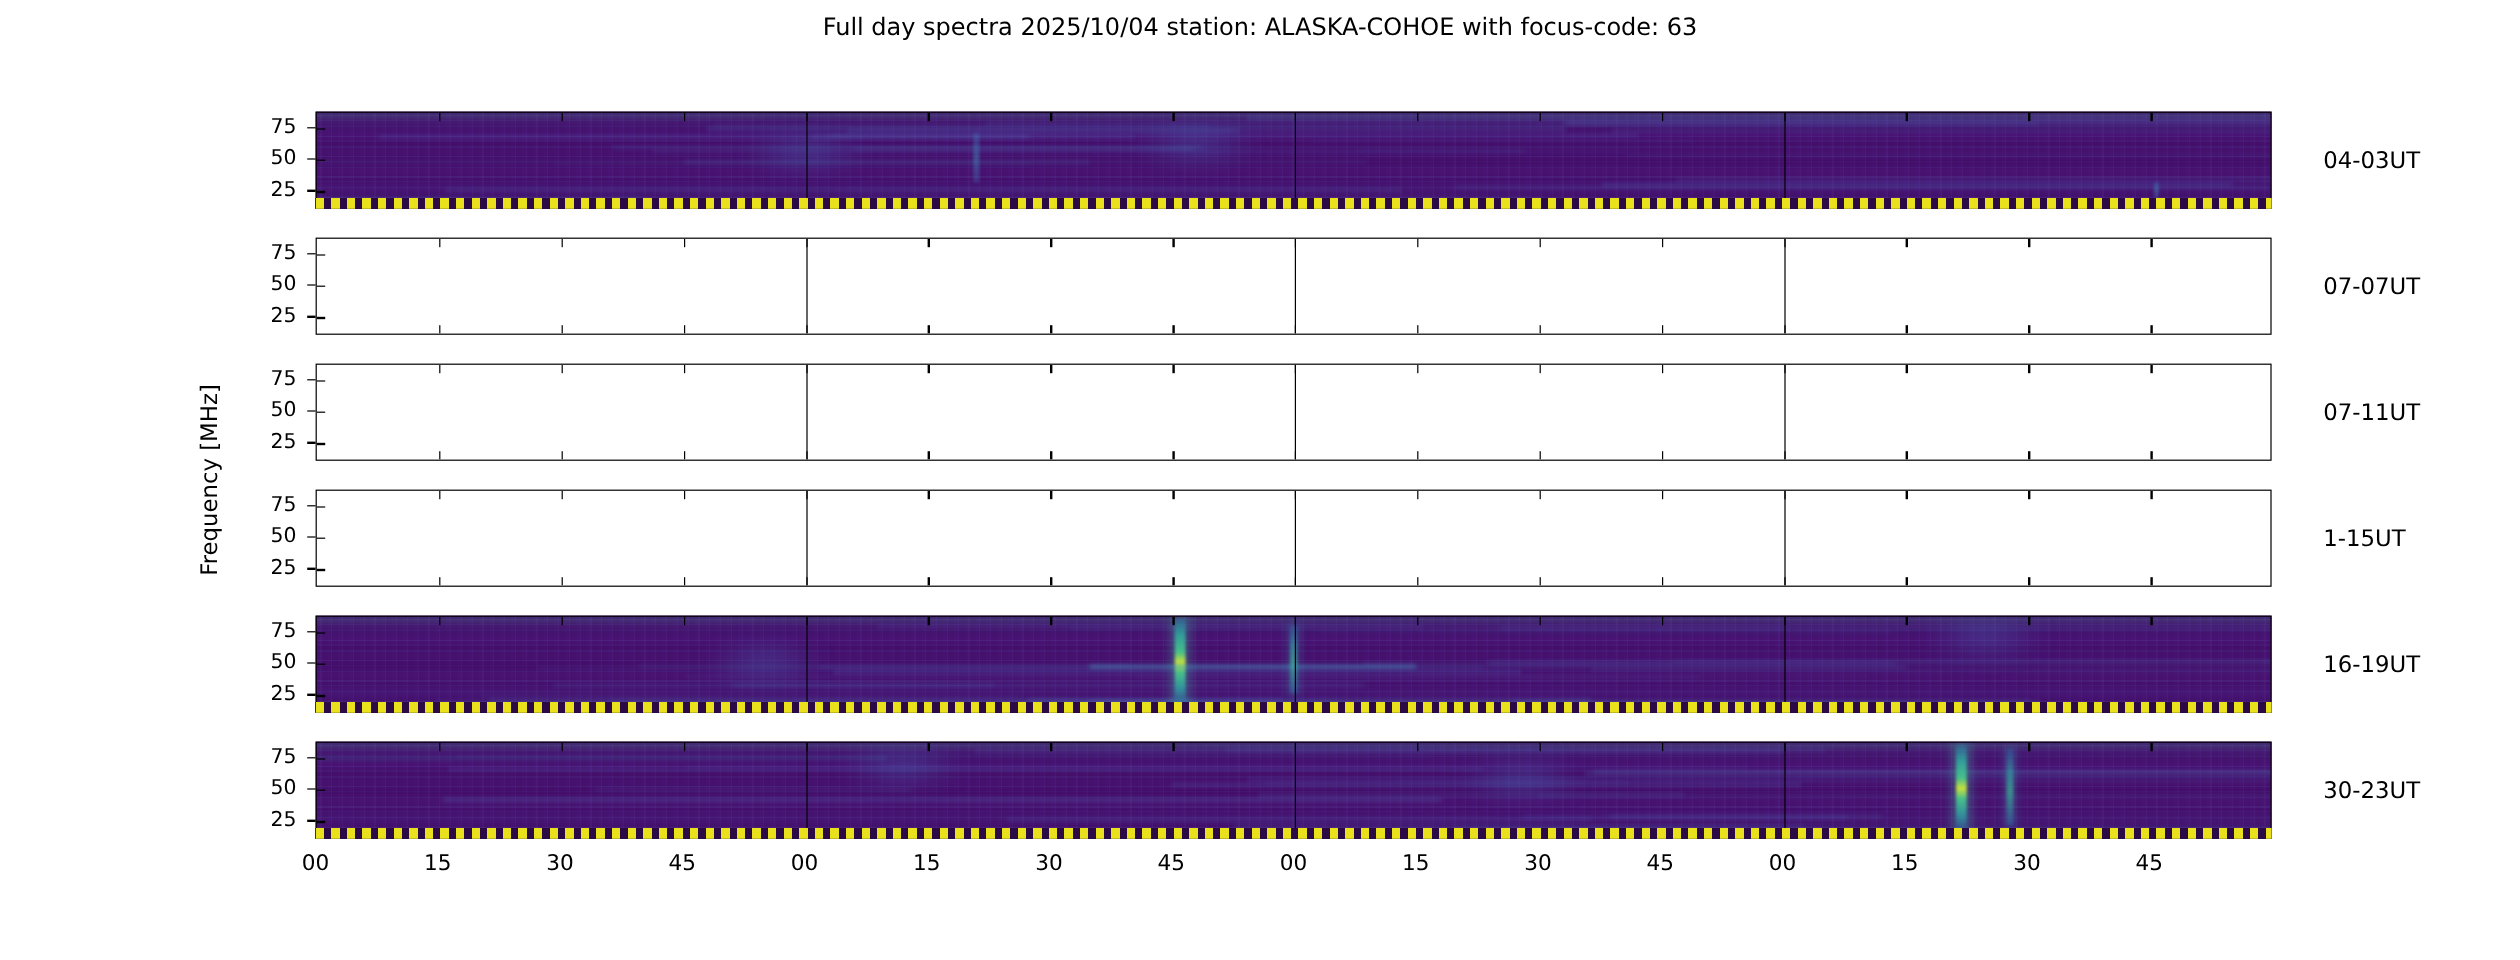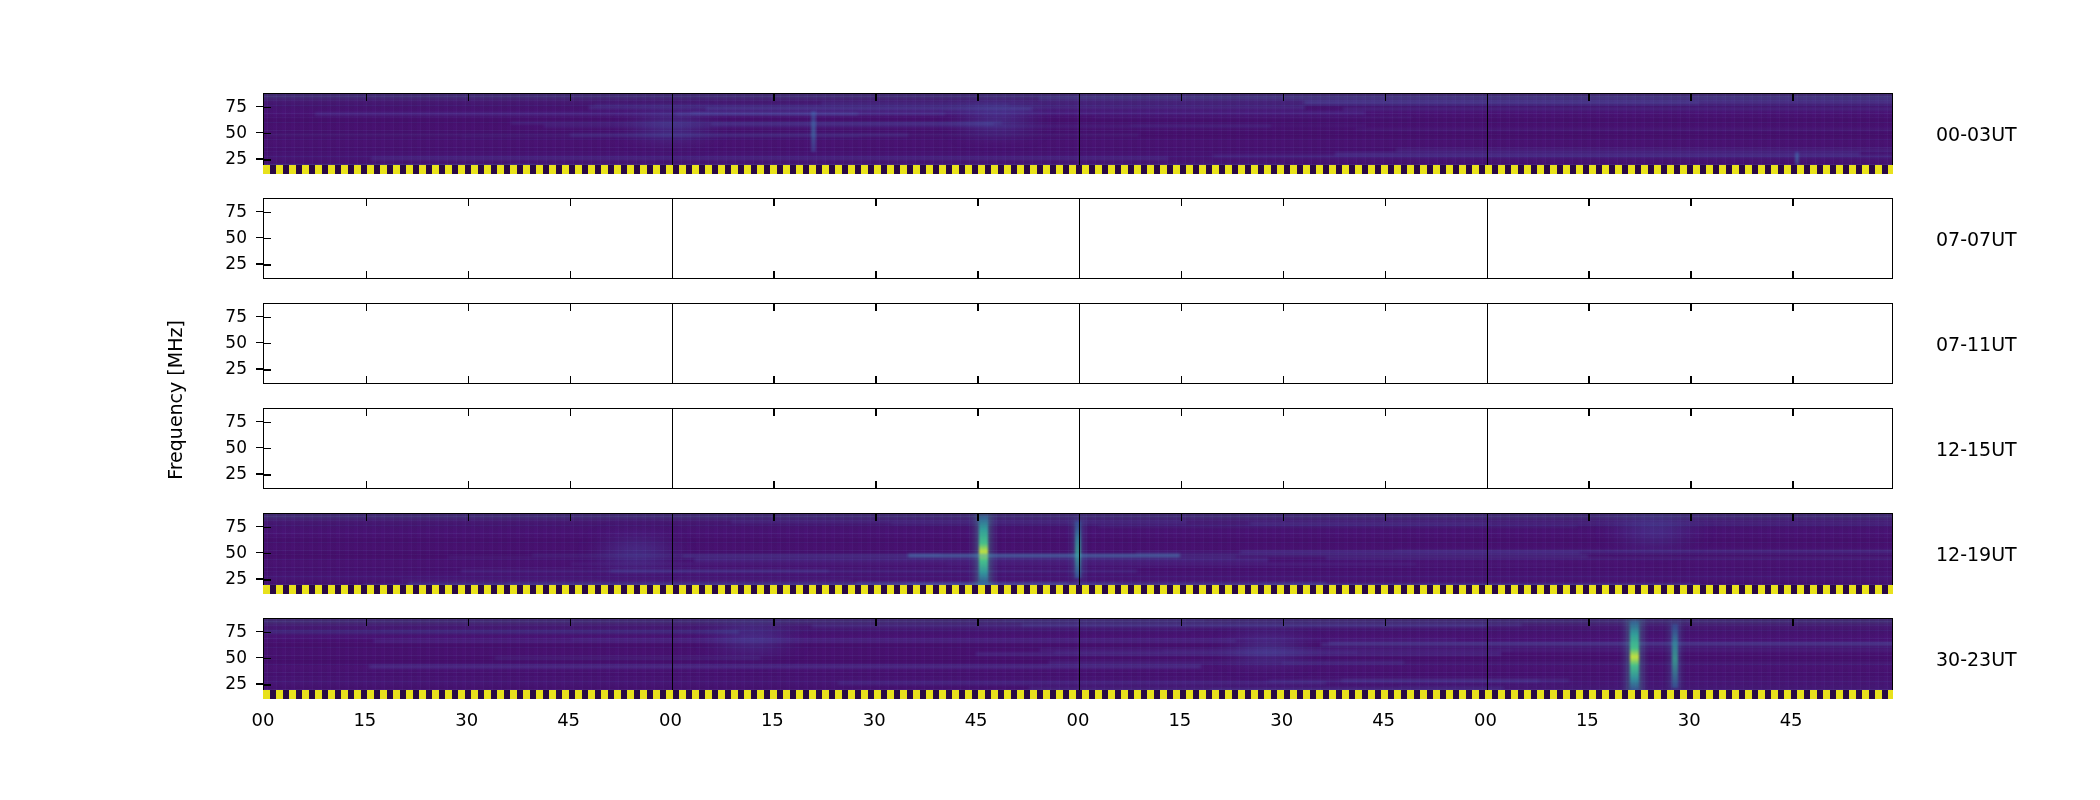--- a/index.html
+++ b/index.html
@@ -208,20 +208,21 @@
         #2b0a45 13px
       );
     background-color: #2b0a45;
   }
 </style>
 </head>
 <body>
 
 <div id="figure">
 
+  <div id="fig-title">Full day spectra 2025/10/04 station: ALASKA-COHOE with focus-code: 63</div>
 
   <div id="ylabel">Frequency [MHz]</div>
 
   <div id="panels">
       <div class="panel filled" style="left: 263px; top: 93px; width: 1630px; height: 81px;">
         <div class="specwrap">
           <div class="spec-base"></div>
           <div class="spec-lines"></div>
           <div class="spec-cols"></div>
           <div class="hband" style="top: 3.66144%; left: 47.622%; right: auto; width: 54.7052%; height: 2.81224px; background: rgba(86, 150, 215, 0.165);"></div>
@@ -293,21 +294,21 @@
         <div class="ytick-in" style="top: 38.9221px;"></div>
         <div class="ytick-in" style="top: 65.2208px;"></div>
       </div>
       <div class="ytick-out" style="left: 256px; top: 105.623px;"></div>
       <div class="ytlabel" style="left: 205px; top: 105.623px; width: 42px;">75</div>
       <div class="ytick-out" style="left: 256px; top: 131.922px;"></div>
       <div class="ytlabel" style="left: 205px; top: 131.922px; width: 42px;">50</div>
       <div class="ytick-out" style="left: 256px; top: 158.221px;"></div>
       <div class="ytlabel" style="left: 205px; top: 158.221px; width: 42px;">25</div>
       <div class="dashstrip" style="left: 263px; top: 165px; width: 1630px;"></div>
-      <div class="panel-label" style="left: 1936px; top: 133.5px;">00-03UT</div>
+      <div class="panel-label" style="left: 1936px; top: 133.5px;">04-03UT</div>
       <div class="panel empty" style="left: 263px; top: 198px; width: 1630px; height: 81px;">
         <div class="vgrid" style="left: 407.5px;"></div>
         <div class="vgrid" style="left: 815px;"></div>
         <div class="vgrid" style="left: 1222.5px;"></div>
         <div class="vtick-in" style="left: 101.875px; bottom: 0px;"></div>
         <div class="vtick-in" style="left: 101.875px; top: 0px;"></div>
         <div class="vtick-in" style="left: 203.75px; bottom: 0px;"></div>
         <div class="vtick-in" style="left: 203.75px; top: 0px;"></div>
         <div class="vtick-in" style="left: 305.625px; bottom: 0px;"></div>
         <div class="vtick-in" style="left: 305.625px; top: 0px;"></div>
@@ -428,21 +429,21 @@
         <div class="ytick-in" style="top: 12.6234px;"></div>
         <div class="ytick-in" style="top: 38.9221px;"></div>
         <div class="ytick-in" style="top: 65.2208px;"></div>
       </div>
       <div class="ytick-out" style="left: 256px; top: 420.623px;"></div>
       <div class="ytlabel" style="left: 205px; top: 420.623px; width: 42px;">75</div>
       <div class="ytick-out" style="left: 256px; top: 446.922px;"></div>
       <div class="ytlabel" style="left: 205px; top: 446.922px; width: 42px;">50</div>
       <div class="ytick-out" style="left: 256px; top: 473.221px;"></div>
       <div class="ytlabel" style="left: 205px; top: 473.221px; width: 42px;">25</div>
-      <div class="panel-label" style="left: 1936px; top: 448.5px;">12-15UT</div>
+      <div class="panel-label" style="left: 1936px; top: 448.5px;">1-15UT</div>
       <div class="panel filled" style="left: 263px; top: 513px; width: 1630px; height: 81px;">
         <div class="specwrap">
           <div class="spec-base"></div>
           <div class="spec-lines"></div>
           <div class="spec-cols"></div>
           <div class="hband" style="top: 88.299%; left: 6.10145%; right: auto; width: 38.6547%; height: 2.52678px; background: rgba(86, 150, 215, 0.18);"></div>
           <div class="hband" style="top: 87.356%; left: 14.921%; right: auto; width: 37.48%; height: 1.35442px; background: rgba(86, 150, 215, 0.21);"></div>
           <div class="hband" style="top: 11.3134%; left: 38.535%; right: auto; width: 36.7771%; height: 1.19946px; background: rgba(86, 150, 215, 0.216);"></div>
           <div class="hband" style="top: 63.219%; left: 41.9041%; right: auto; width: 37.5844%; height: 1.51313px; background: rgba(86, 150, 215, 0.118);"></div>
           <div class="hband" style="top: 8.8509%; left: 28.6809%; right: auto; width: 27.9781%; height: 1.54196px; background: rgba(86, 150, 215, 0.153);"></div>
@@ -510,21 +511,21 @@
         <div class="ytick-in" style="top: 38.9221px;"></div>
         <div class="ytick-in" style="top: 65.2208px;"></div>
       </div>
       <div class="ytick-out" style="left: 256px; top: 525.623px;"></div>
       <div class="ytlabel" style="left: 205px; top: 525.623px; width: 42px;">75</div>
       <div class="ytick-out" style="left: 256px; top: 551.922px;"></div>
       <div class="ytlabel" style="left: 205px; top: 551.922px; width: 42px;">50</div>
       <div class="ytick-out" style="left: 256px; top: 578.221px;"></div>
       <div class="ytlabel" style="left: 205px; top: 578.221px; width: 42px;">25</div>
       <div class="dashstrip" style="left: 263px; top: 585px; width: 1630px;"></div>
-      <div class="panel-label" style="left: 1936px; top: 553.5px;">12-19UT</div>
+      <div class="panel-label" style="left: 1936px; top: 553.5px;">16-19UT</div>
       <div class="panel filled" style="left: 263px; top: 618px; width: 1630px; height: 81px;">
         <div class="specwrap">
           <div class="spec-base"></div>
           <div class="spec-lines"></div>
           <div class="spec-cols"></div>
           <div class="hband" style="top: 24.7217%; left: 18.9189%; right: auto; width: 54.359%; height: 1.65369px; background: rgba(86, 150, 215, 0.176);"></div>
           <div class="hband" style="top: 84.3143%; left: 69.6993%; right: auto; width: 50.7368%; height: 1.25235px; background: rgba(86, 150, 215, 0.15);"></div>
           <div class="hband" style="top: 75.7911%; left: 66.153%; right: auto; width: 14.0141%; height: 2.86904px; background: rgba(86, 150, 215, 0.153);"></div>
           <div class="hband" style="top: 13.9586%; left: 7.1495%; right: auto; width: 49.797%; height: 1.03349px; background: rgba(86, 150, 215, 0.11);"></div>
           <div class="hband" style="top: 90.8168%; left: 52.9083%; right: auto; width: 18.9971%; height: 1.20512px; background: rgba(86, 150, 215, 0.11);"></div>

